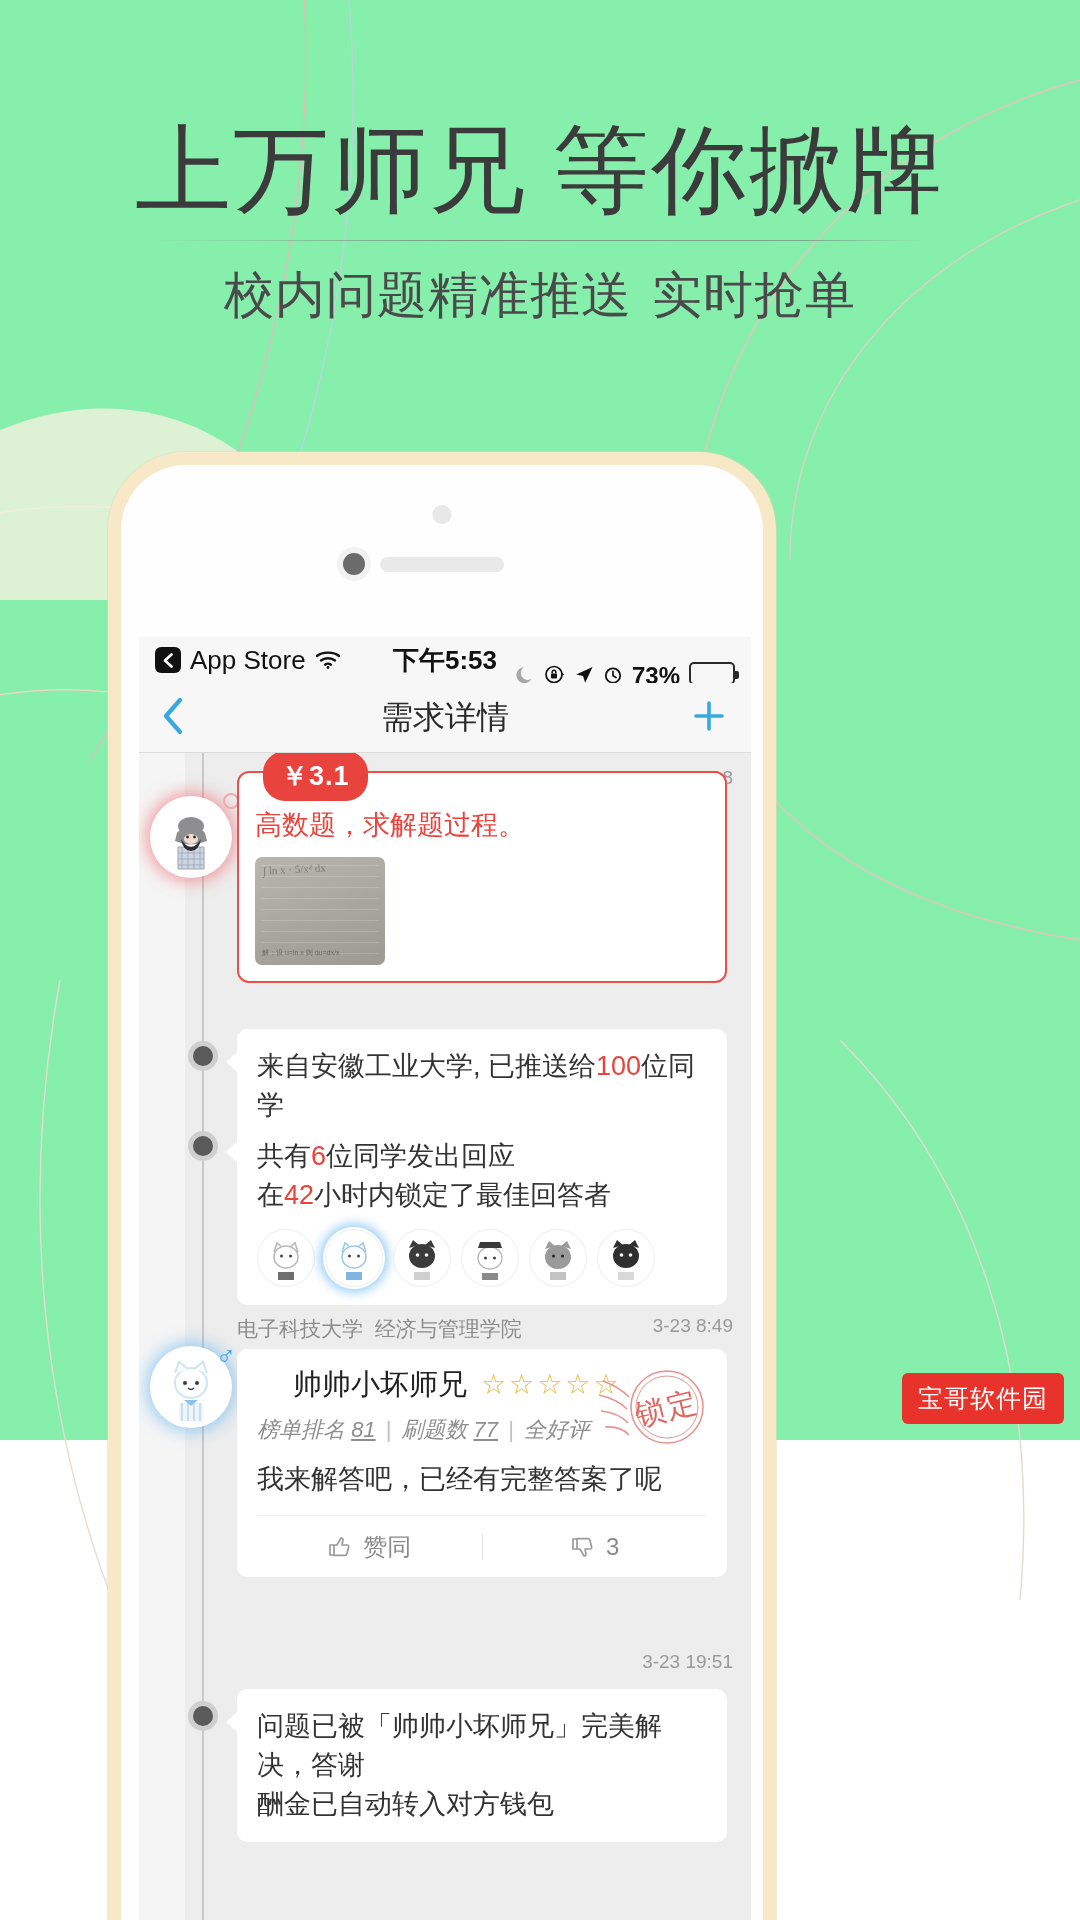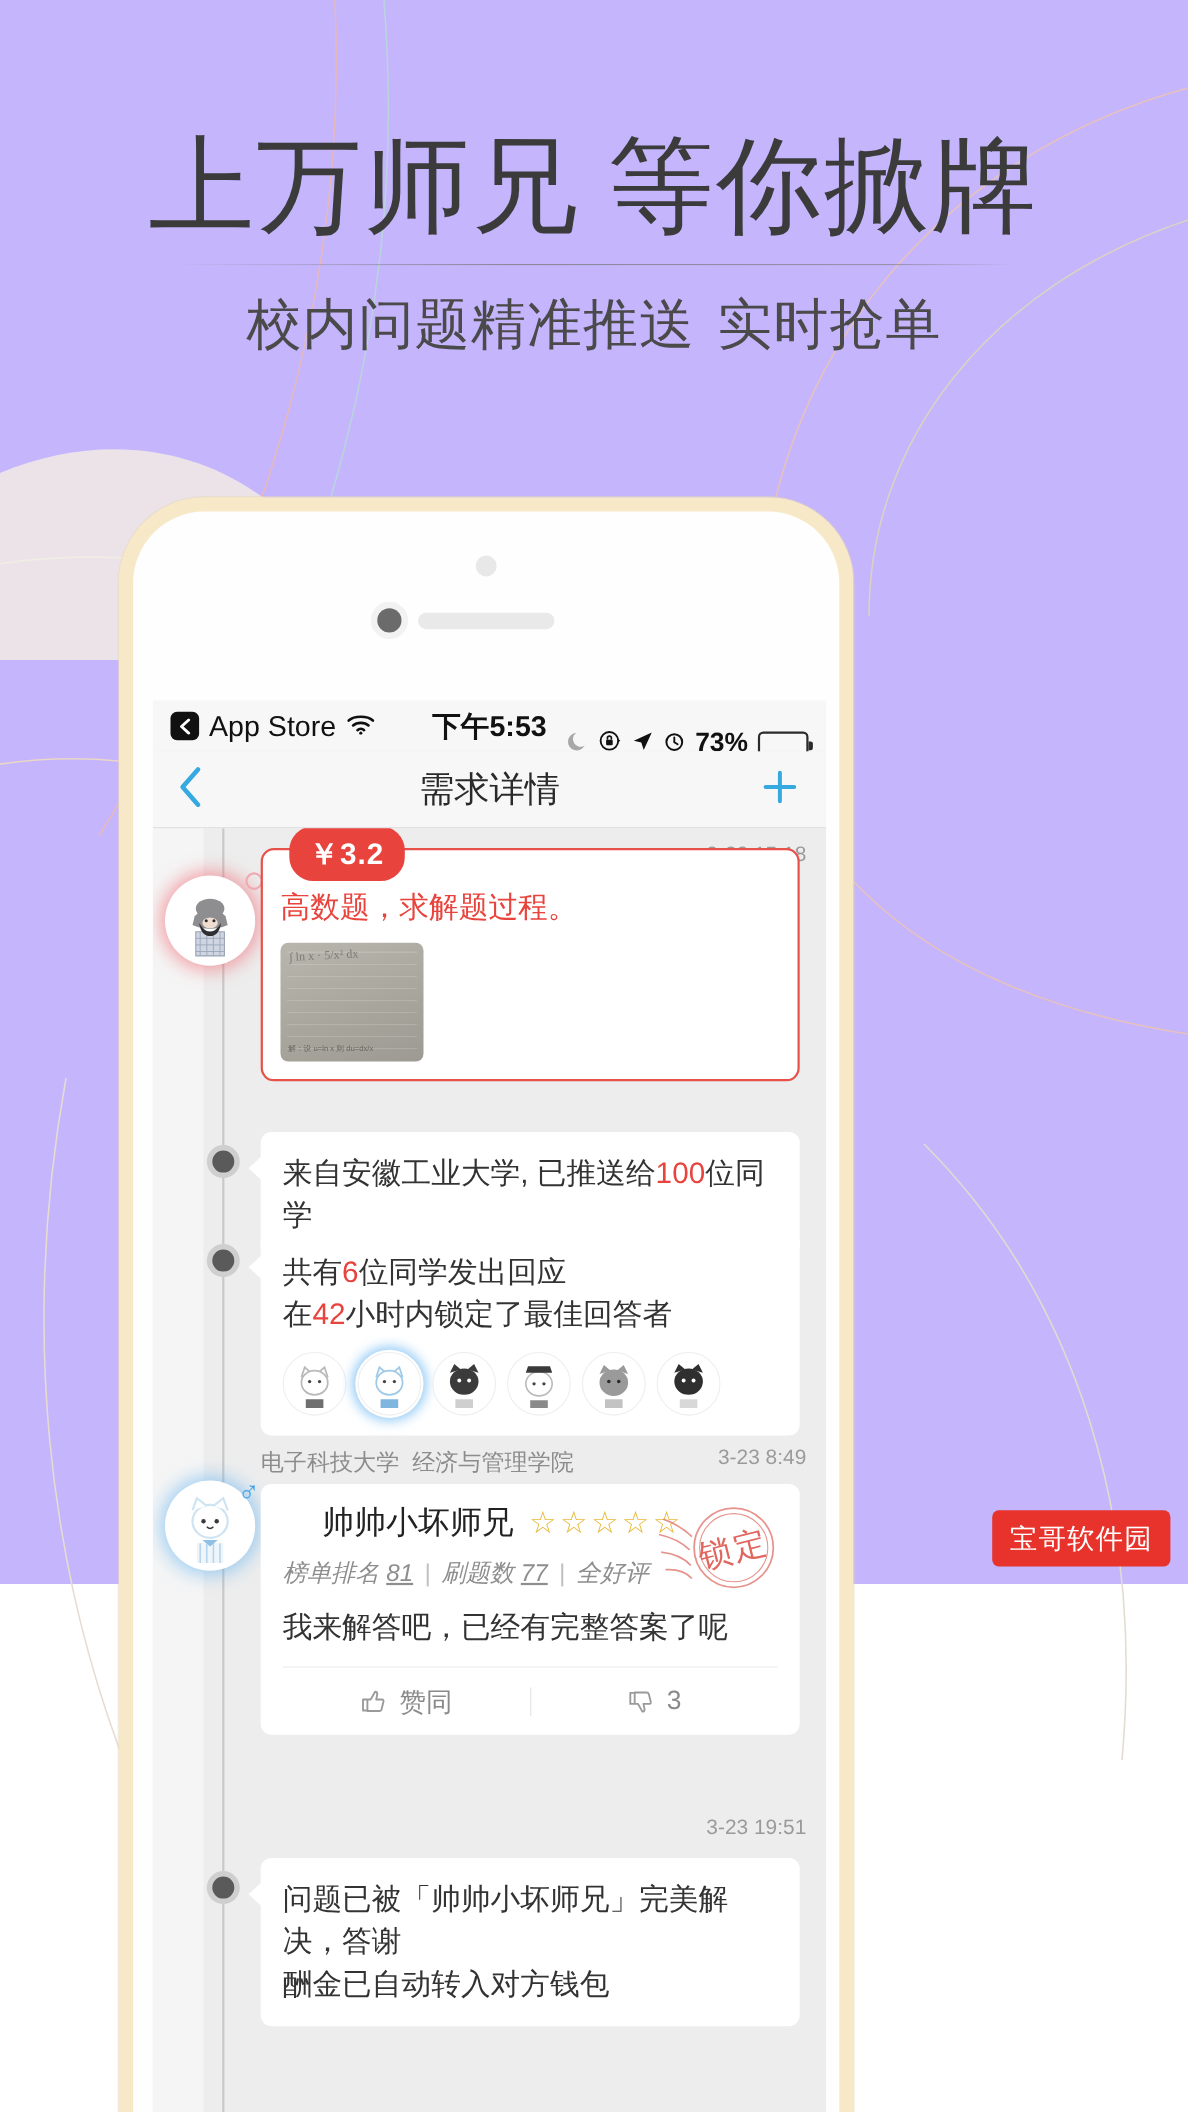--- a/index.html
+++ b/index.html
@@ -2,21 +2,21 @@
 <html><head>
 <meta charset="utf-8">
 <style>
   * { box-sizing: border-box; margin: 0; padding: 0; }
   html, body {
     width: 1080px; height: 1920px;
     font-family: "Liberation Sans", "DejaVu Sans", sans-serif;
     background: #ffffff;
     overflow: hidden;
   }
-  #root { position: relative; width: 1080px; height: 1440px; background: #c4b5fd; }
+  #root { position: relative; width: 1080px; height: 1440px; background: #86efac; }
 
   
   .bg-svg { position: absolute; inset: 0; width: 1080px; height: 1920px; pointer-events: none; }
 
   
   .headline {
     position: absolute; top: 118px; left: 0; width: 1080px;
     text-align: center;
     font-size: 96px; line-height: 1.08;
     letter-spacing: 2px;
@@ -78,21 +78,21 @@
   .sb-back {
     width: 26px; height: 26px; background: #111; border-radius: 6px;
     display:flex; align-items:center; justify-content:center;
   }
   .sb-back svg { display:block; }
   .sb-appname { font-size: 26px; letter-spacing: 0px; }
   .sb-center {
     position:absolute; left:0; right:0; text-align:center;
     font-size: 26px; font-weight: 700; pointer-events:none;
   }
-  .sb-right { margin-left:auto; display:flex; align-items:center; gap: 9px; margin-top: 32px; }
+  .sb-right { margin-left:auto; display:flex; gap: 9px; margin-top: 32px; }
   .sb-batt-text { font-size: 24px; font-weight: 700; }
   .battery {
     width: 46px; height: 23px; border: 2px solid #2b2b2b; border-radius: 5px;
     position: relative; padding: 2px;
   }
   .battery::after {
     content:""; position:absolute; right:-6px; top: 7px;
     width: 4px; height: 8px; background:#2b2b2b; border-radius: 0 2px 2px 0;
   }
   .battery .fill { height: 100%; background: #f6cc1c; border-radius: 2px; width: 73%; }
@@ -339,21 +339,21 @@
             <path d="M25 44 v22 M31 44 v22 M37 44 v22 M43 44 v22 M21 50 h26 M21 56 h26 M21 62 h26" stroke="#9aa6b8" stroke-width=".8"></path>
             <path d="M24 36 q10 16 20 0 q-2 12 -10 12 q-8 0 -10 -12 Z" fill="#2f2f33"></path>
             <ellipse cx="34" cy="36" rx="7" ry="5" fill="#f0ddd2"></ellipse>
             <circle cx="30.5" cy="34" r="1.4" fill="#2b2b2b"></circle>
             <circle cx="37.5" cy="34" r="1.4" fill="#2b2b2b"></circle>
           </svg>
         </div>
         <div style="position:absolute;left:84px;top:40px;width:16px;height:16px;border:2px solid #f0a9ae;border-radius:50%;" data-name="avatar-bubble-dot"></div>
 
         <div class="card-red" data-name="request-card">
-          <div class="price-badge" data-name="price-badge">￥3.2</div>
+          <div class="price-badge" data-name="price-badge">￥3.1</div>
           <div class="card-red-text" data-name="request-text">高数题，求解题过程。</div>
           <div class="attach-img" data-name="homework-photo">
             <span class="attach-scrib" data-name="attachment-scribble">∫ ln x · 5/x² dx</span>
             <span class="attach-foot" data-name="attachment-footnote">解：设 u=ln x 则 du=dx/x</span>
           </div>
         </div>
 
         <div class="dot" style="top:288px;" data-name="timeline-dot"></div>
         <div class="bubble" data-name="push-event-bubble">
           <span data-name="push-text-before">来自安徽工业大学, 已推送给</span><span class="hl" data-name="push-count">100</span><span data-name="push-text-after">位同学</span>

